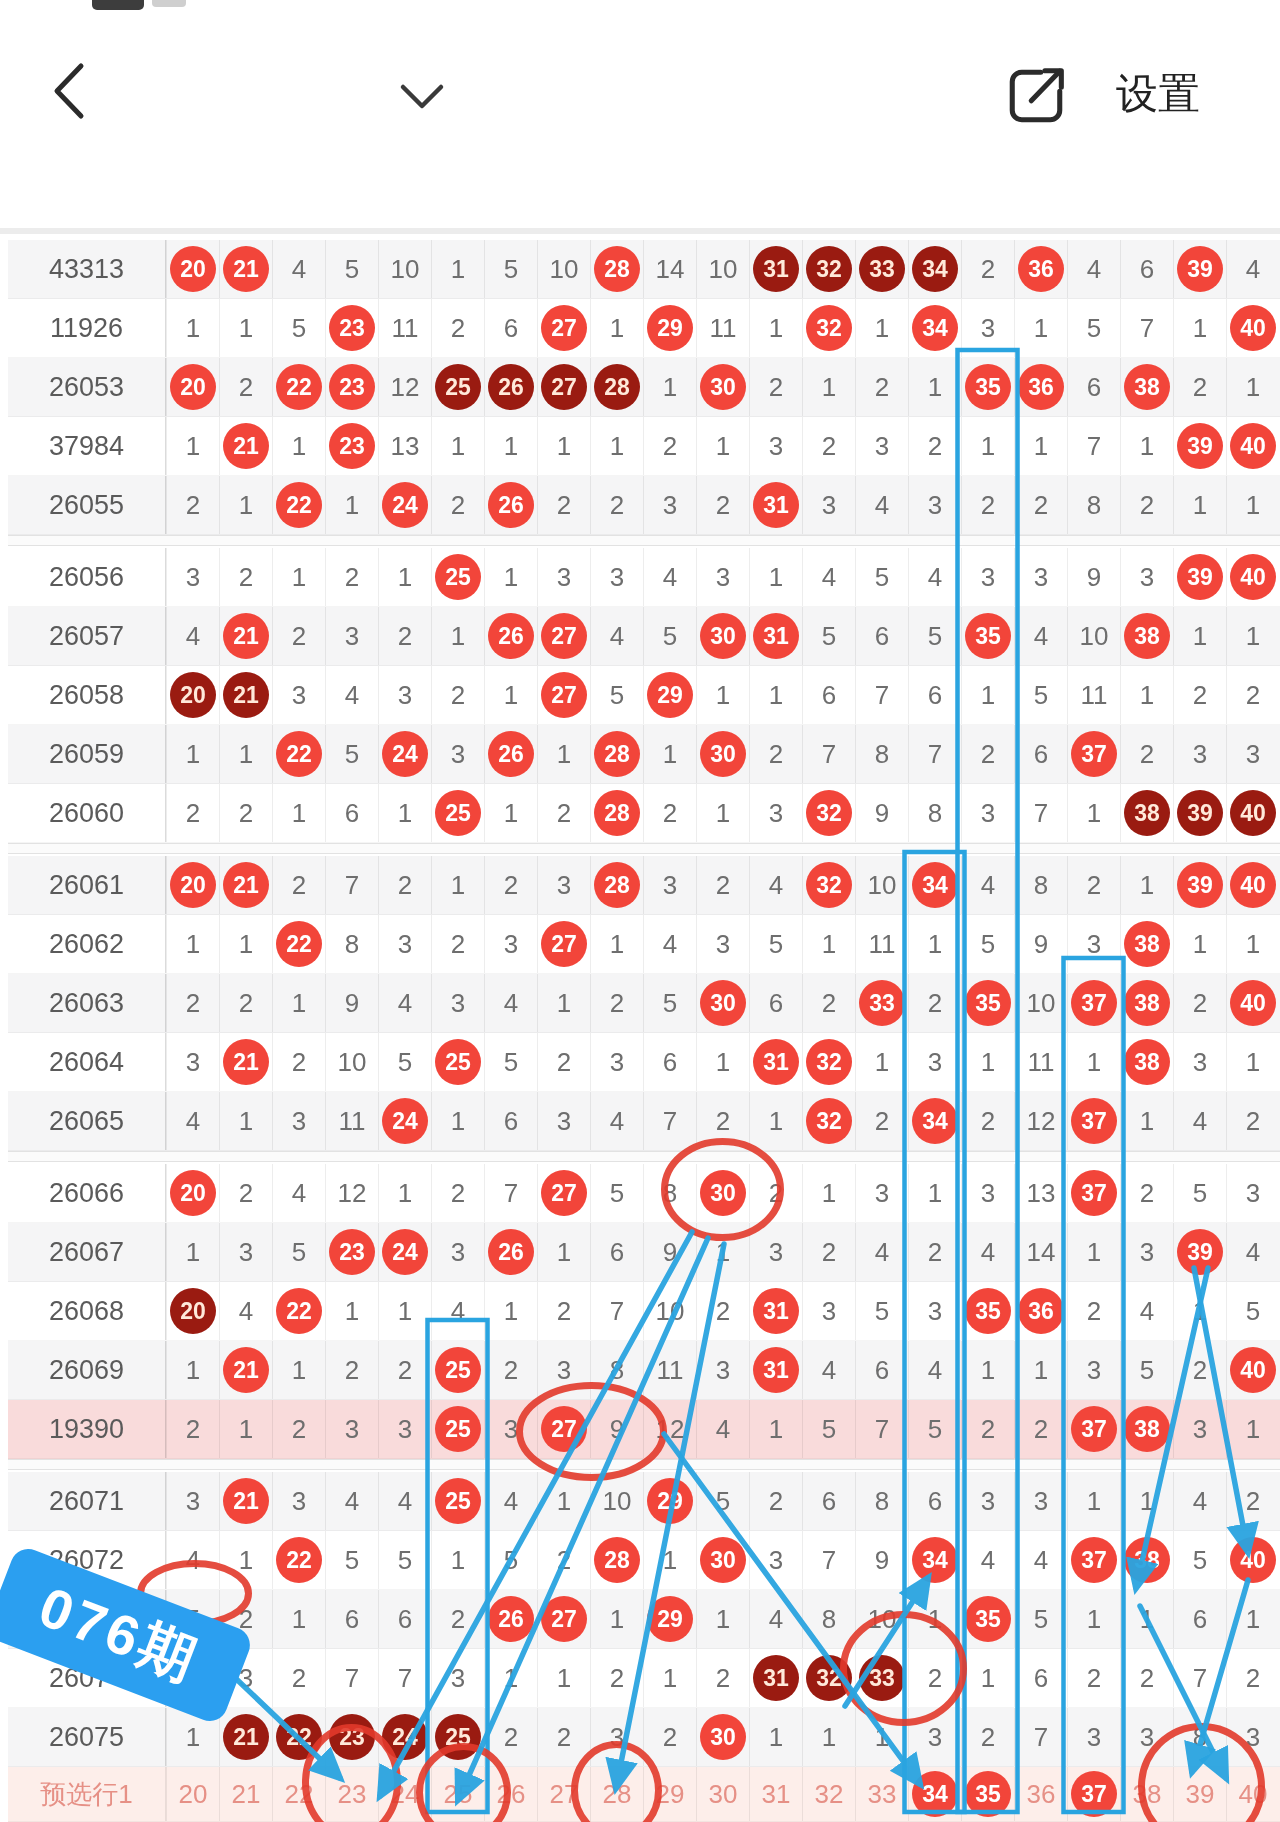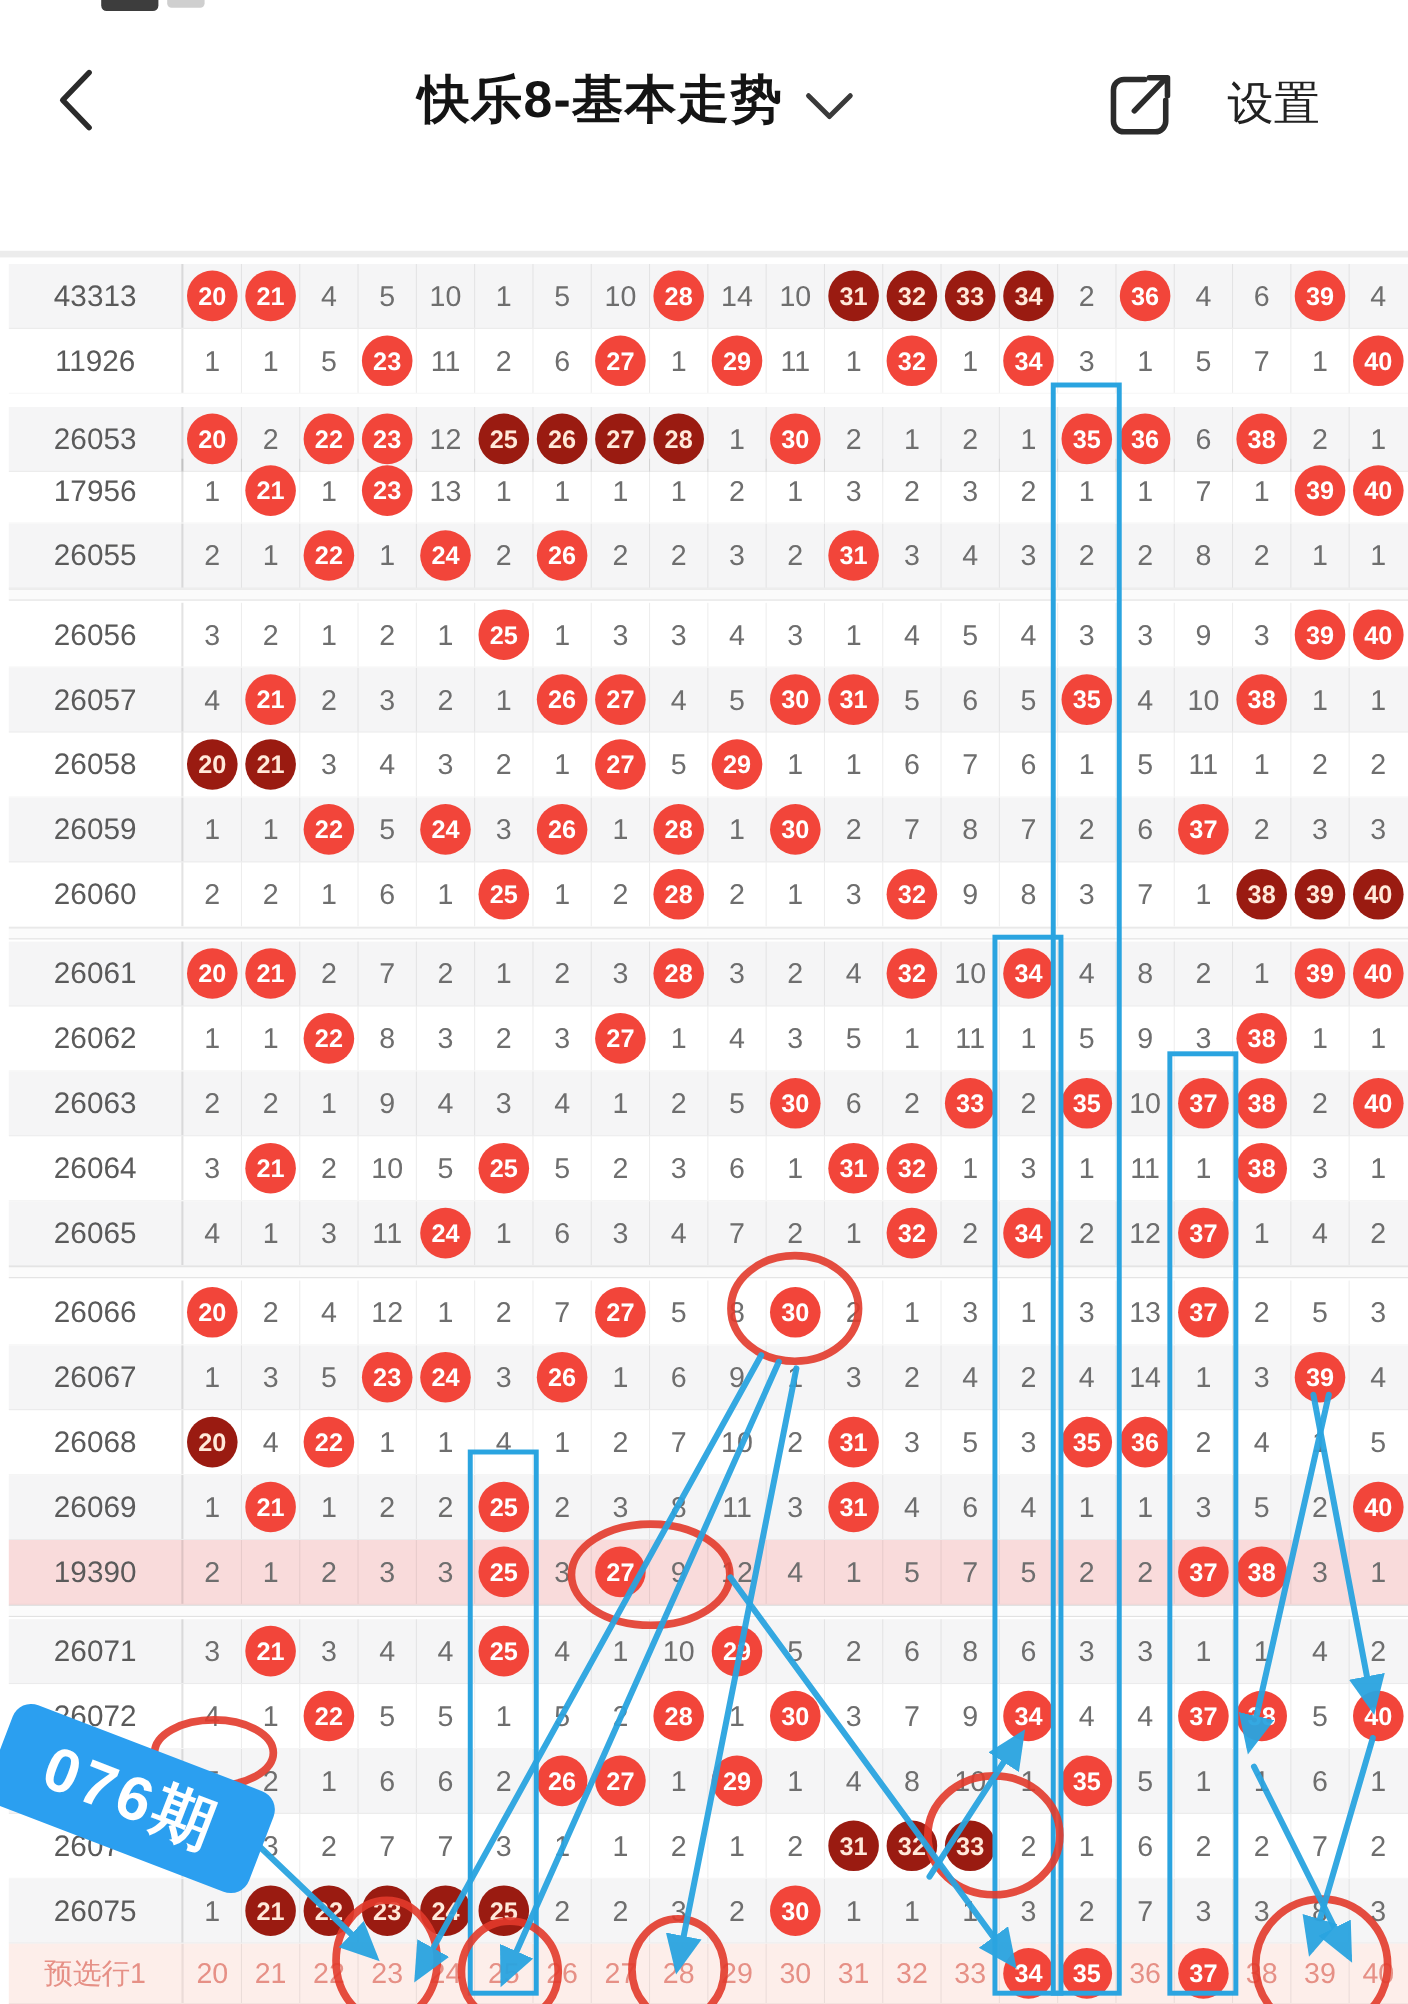--- a/index.html
+++ b/index.html
@@ -53,21 +53,20 @@
   <div class="status-artifact"></div>
   <div class="status-artifact2"></div>
 
   <div class="header">
     <button class="back">
       <svg width="36" height="62" viewBox="0 0 36 62">
         <polyline points="30,6 6,31 30,56" fill="none" stroke="#2b2b2b" stroke-width="5" stroke-linecap="round" stroke-linejoin="round"></polyline>
       </svg>
     </button>
     <div class="title-wrap">
-      <span class="title">快乐8-基本走势</span>
       <svg class="chev" width="48" height="30" viewBox="0 0 48 30">
         <polyline points="5,5 24,24 43,5" fill="none" stroke="#3a3a3a" stroke-width="4.5" stroke-linecap="round" stroke-linejoin="round"></polyline>
       </svg>
     </div>
     <button class="share">
       <svg width="76" height="76" viewBox="0 0 24 24">
         <path d="M13.5 4.5 H7.5 a3 3 0 0 0 -3 3 v9 a3 3 0 0 0 3 3 h9 a3 3 0 0 0 3 -3 v-6" fill="none" stroke="#2b2b2b" stroke-width="1.6" stroke-linecap="round"></path>
         <line x1="10.5" y1="13.5" x2="19.5" y2="4.2" stroke="#2b2b2b" stroke-width="1.6" stroke-linecap="round"></line>
         <polyline points="14.8,4 20,4 20,9.2" fill="none" stroke="#2b2b2b" stroke-width="1.6" stroke-linecap="round" stroke-linejoin="round"></polyline>
       </svg>
@@ -203,21 +202,21 @@
         <div class="cell" style="left: 1112px; width: 53px;">
           <span class="miss">7</span>
         </div>
         <div class="cell" style="left: 1165px; width: 53px;">
           <span class="miss">1</span>
         </div>
         <div class="cell" style="left: 1218px; width: 53px;">
           <div class="ball h">40</div>
         </div>
       </div>
-      <div class="row alt" style="top: 370px; height: 59px;">
+      <div class="row alt" style="top: 358px; height: 59px;">
         <div class="plabel">26053</div>
         <div class="cell" style="left: 158px; width: 53px;">
           <div class="ball h">20</div>
         </div>
         <div class="cell" style="left: 211px; width: 53px;">
           <span class="miss">2</span>
         </div>
         <div class="cell" style="left: 264px; width: 53px;">
           <div class="ball h">22</div>
         </div>
@@ -270,21 +269,21 @@
           <div class="ball h">38</div>
         </div>
         <div class="cell" style="left: 1165px; width: 53px;">
           <span class="miss">2</span>
         </div>
         <div class="cell" style="left: 1218px; width: 53px;">
           <span class="miss">1</span>
         </div>
       </div>
       <div class="row" style="top: 417px; height: 59px;">
-        <div class="plabel">17956</div>
+        <div class="plabel">37984</div>
         <div class="cell" style="left: 158px; width: 53px;">
           <span class="miss">1</span>
         </div>
         <div class="cell" style="left: 211px; width: 53px;">
           <div class="ball h">21</div>
         </div>
         <div class="cell" style="left: 264px; width: 53px;">
           <span class="miss">1</span>
         </div>
         <div class="cell" style="left: 317px; width: 53px;">

